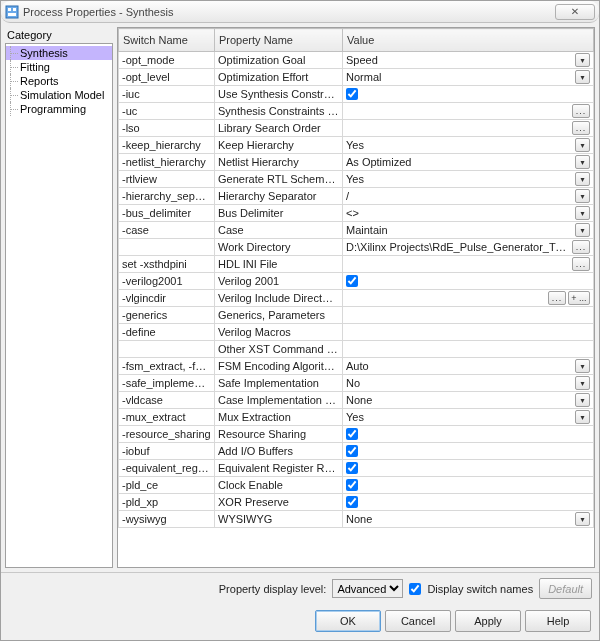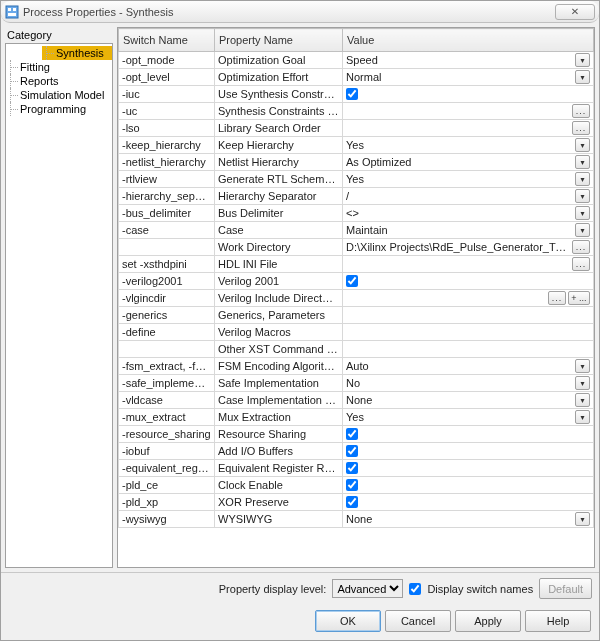--- a/index.html
+++ b/index.html
@@ -85,22 +85,21 @@
     border-left: 1px dotted #aaa;
   }
   .tree-item::after {
     content: "";
     position: absolute;
     left: 4px; top: 50%;
     width: 8px;
     border-top: 1px dotted #aaa;
   }
   .tree-item.selected {
-    background: #eab308;
-    margin-left: 36px;
+    background: #c4b5fd;
   }
   .grid-wrap {
     flex: 1;
     background: #fff;
     border: 1px solid #a0a0a0;
     overflow-y: auto;
     overflow-x: hidden;
   }
   table.grid {
     width: 100%;
@@ -180,20 +179,21 @@
   .footer .btn {
     min-width: 48px;
     height: 21px;
     border: 1px solid #a0a0a0;
     background: linear-gradient(#fdfdfd,#e4e4e4);
     border-radius:2px;
     display:flex;align-items:center;justify-content:center;
     padding: 8px 8px;
     color:#222;
     cursor:pointer;
+    font-style:italic;
   }
   .footer .btn.disabled { color:#999; }
   .buttons {
     padding: 6px 8px 8px;
     display:flex;
     justify-content:flex-end;
     gap:4px;
     background:#f0f0f0;
   }
   .buttons .btn {

